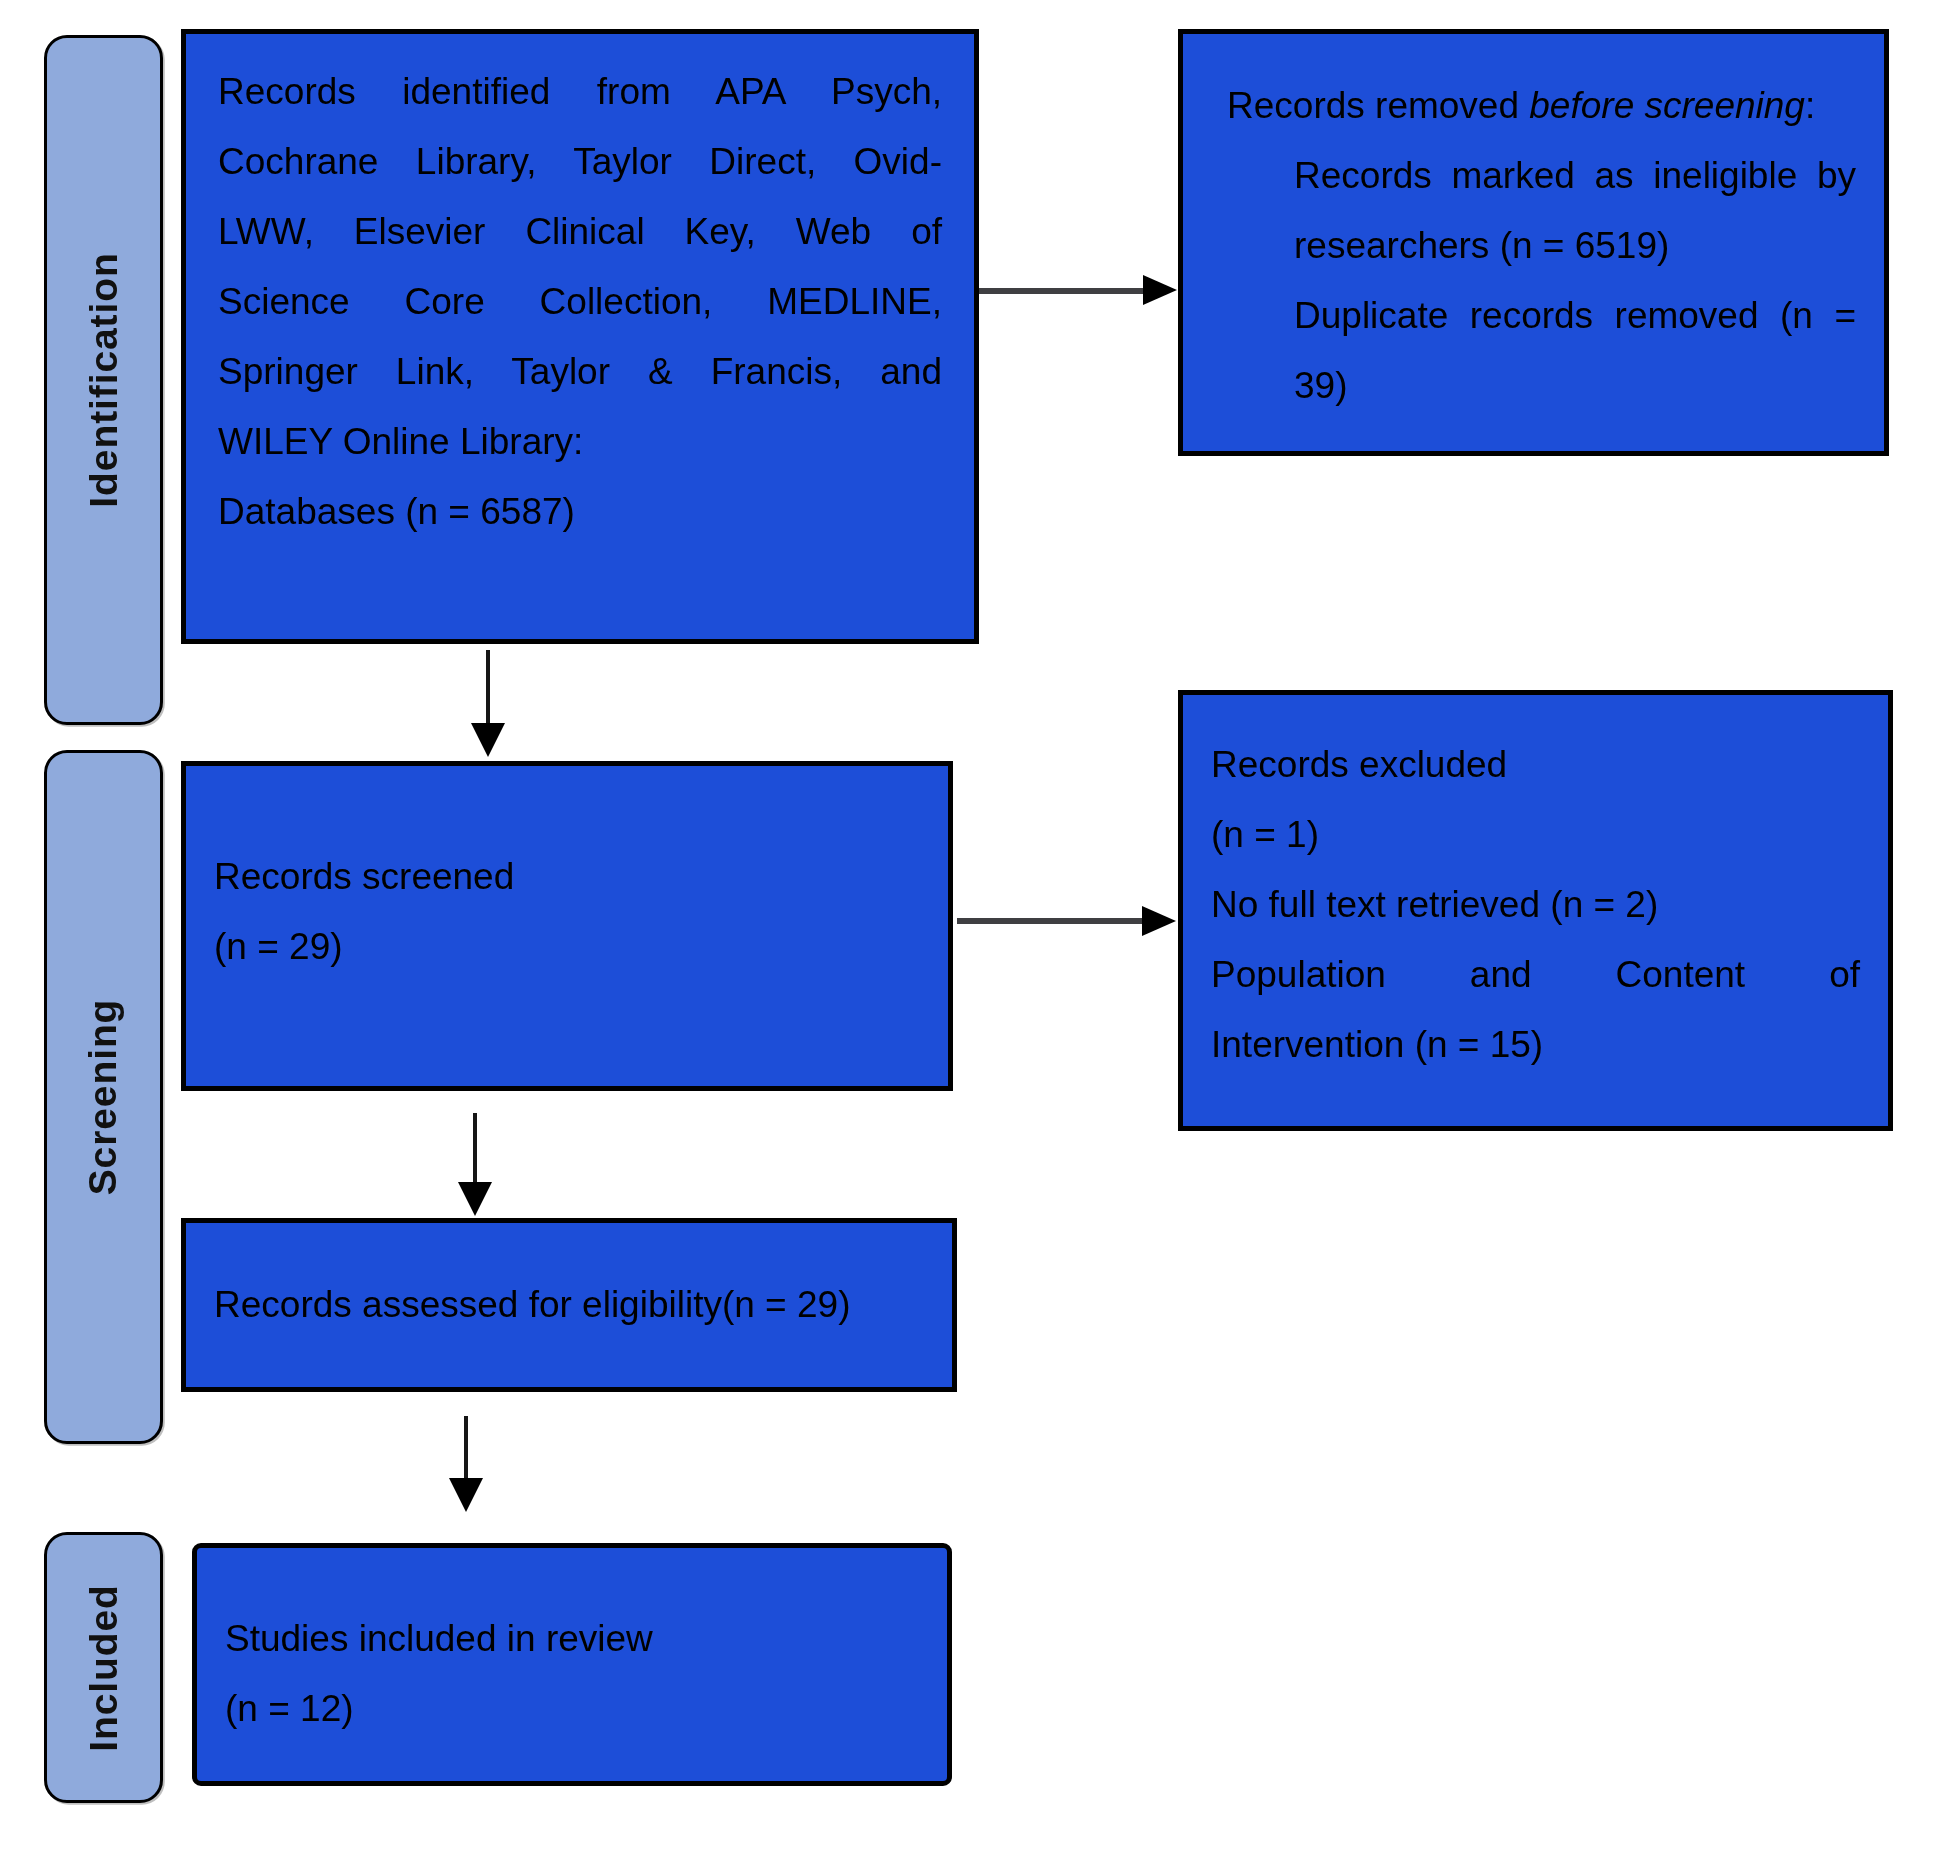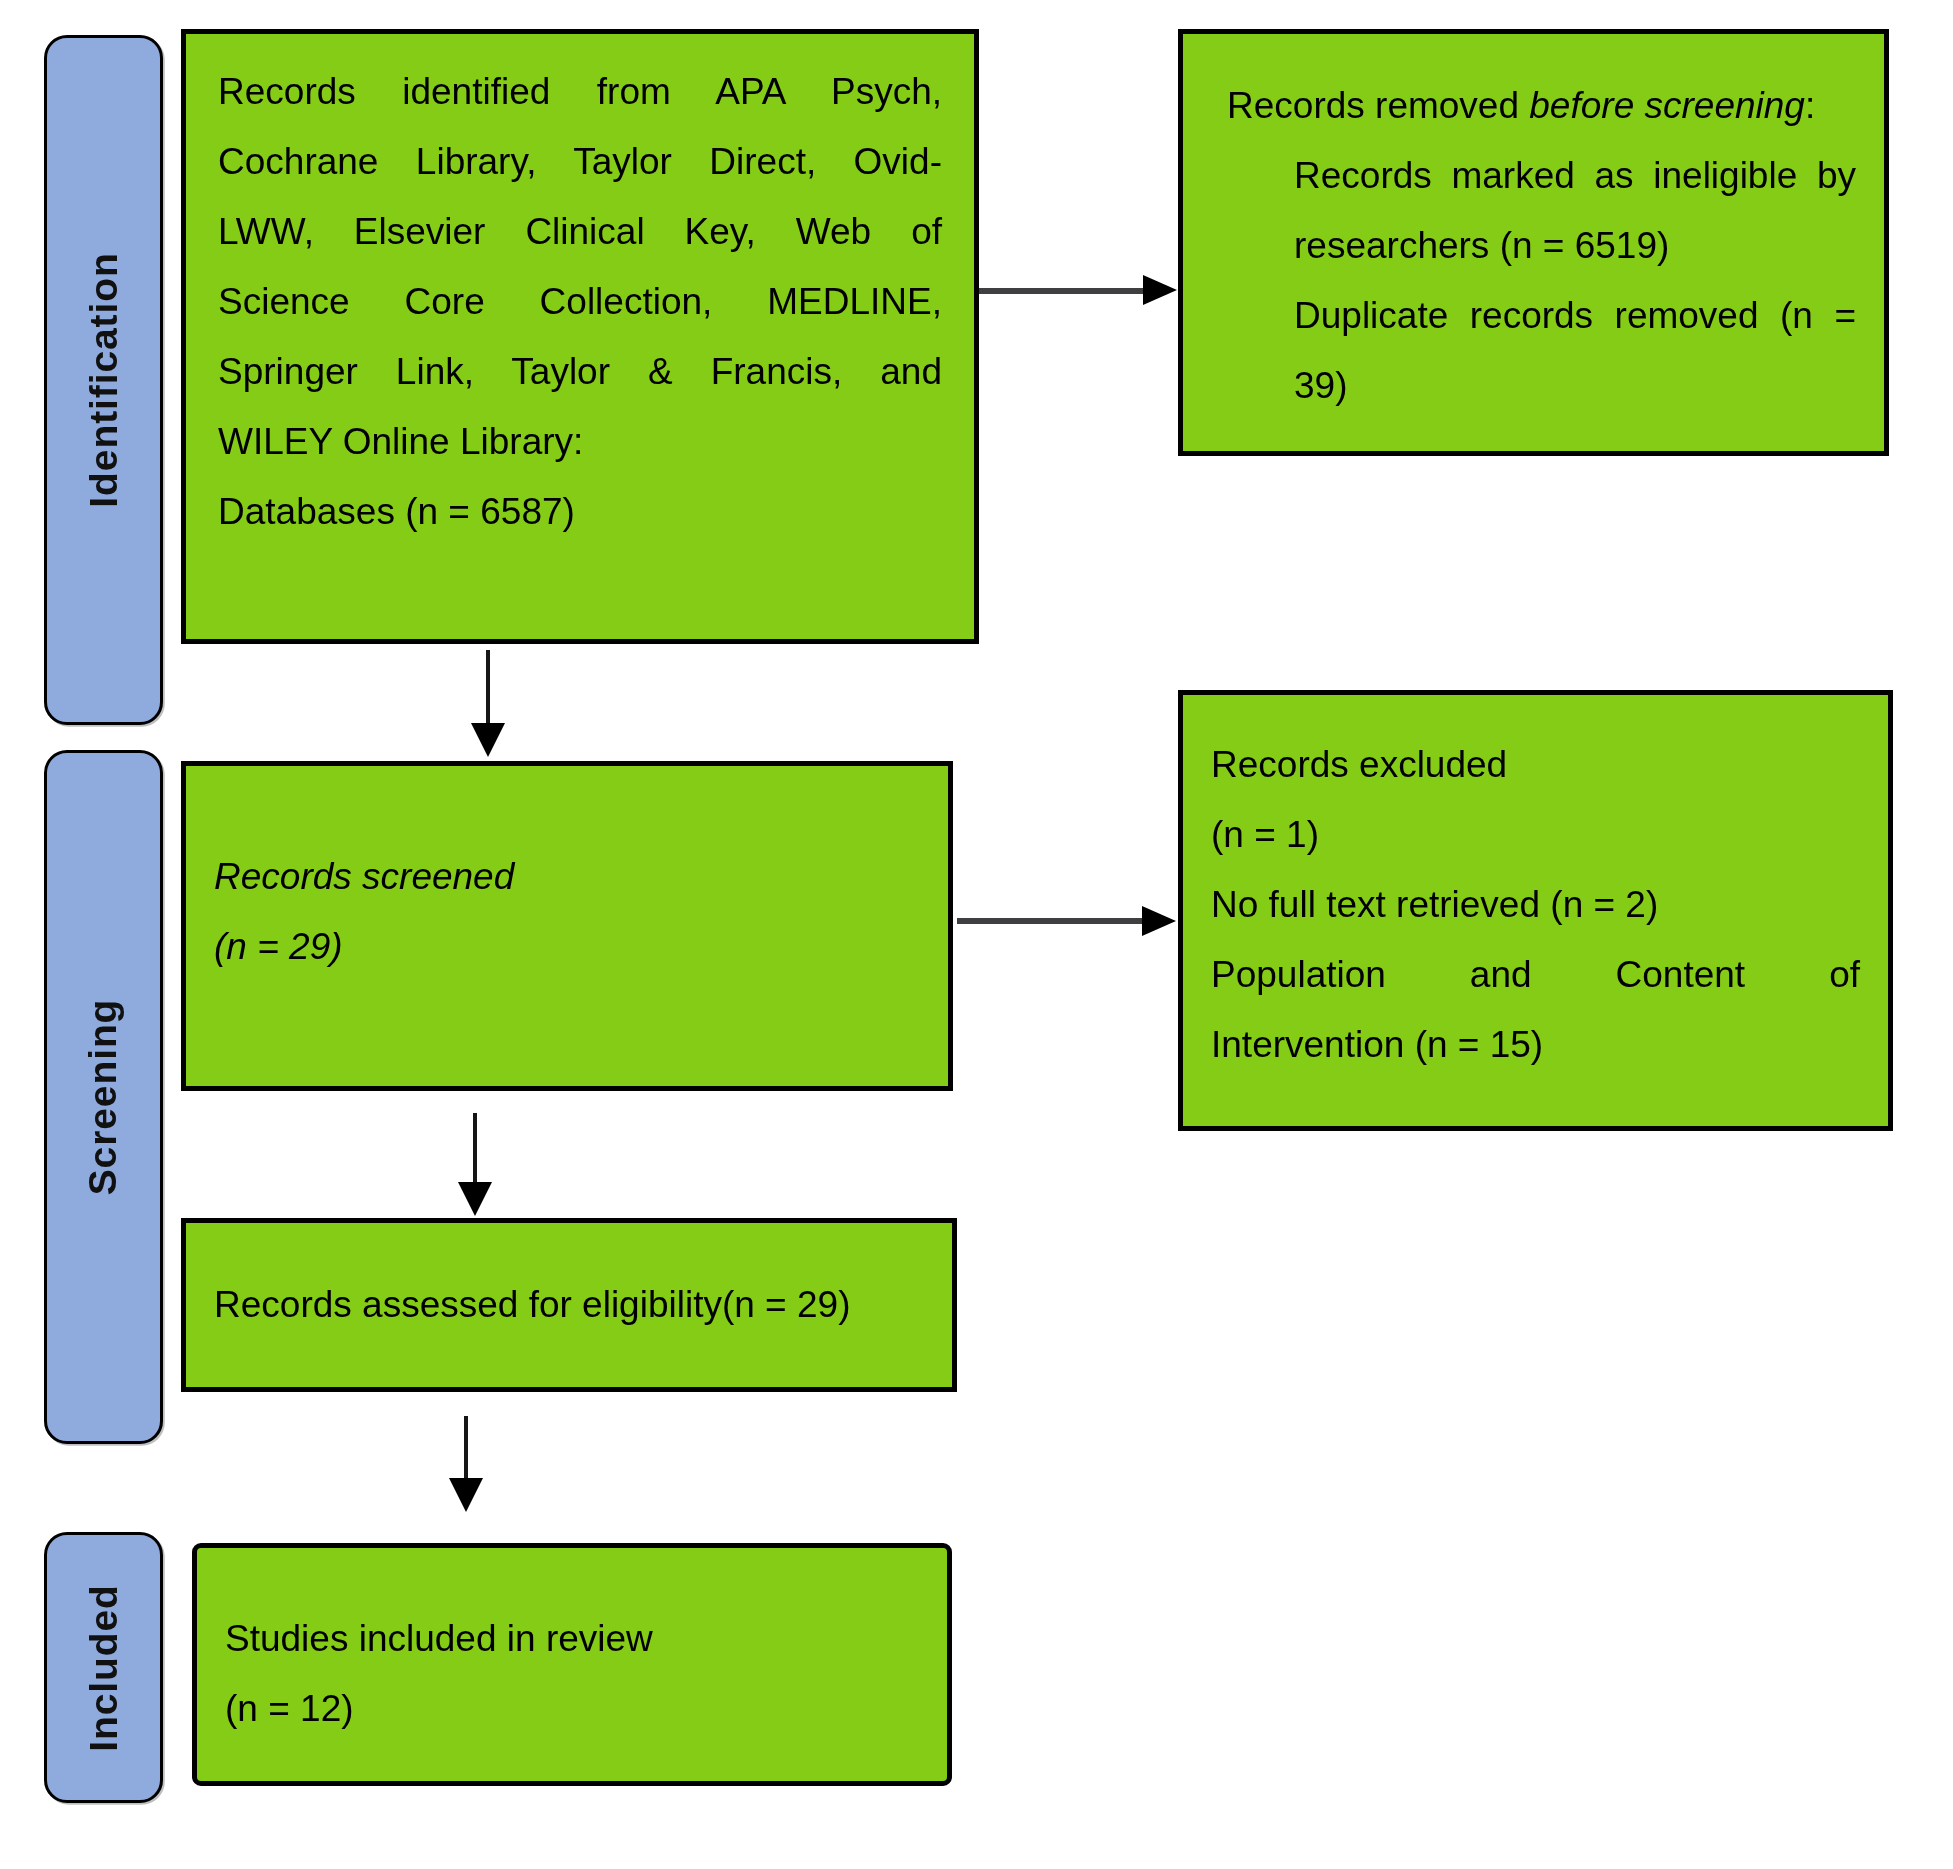--- a/index.html
+++ b/index.html
@@ -29,21 +29,21 @@
     white-space: nowrap;
     font-size: 39px;
     font-weight: 700;
     letter-spacing: 0.9px;
     color: #111111;
   }
 
   
   .fbox {
     position: absolute;
-    background: #84cc16;
+    background: #1d4ed8;
     border: 5.3px solid #000000;
     box-sizing: border-box;
   }
   .line {
     font-size: 37px;
     line-height: 70px;
     height: 70px;
     white-space: nowrap;
     color: #000000;
   }
@@ -102,21 +102,21 @@
       <span>Records removed </span><i>before screening</i><span>:</span>
     </div>
     <div class="indent-block">
         <div class="line just">Records marked as ineligible by</div>
         <div class="line">researchers (n = 6519)</div>
         <div class="line just">Duplicate records removed (n =</div>
         <div class="line">39)</div>
       </div>
   </div>
 
-  <div class="fbox" style="left:181px; top:761px; width:772px; height:330px; padding:76px 28px 0 28px;font-style:italic;">
+  <div class="fbox" style="left:181px; top:761px; width:772px; height:330px; padding:76px 28px 0 28px;">
     <div>
         <div class="line">Records screened</div>
         <div class="line">(n = 29)</div>
       </div>
   </div>
 
   <div class="fbox" style="left:1178px; top:690px; width:715px; height:441px; padding:35px 28px 0 28px;">
     <div>
         <div class="line">Records excluded</div>
         <div class="line">(n = 1)</div>

